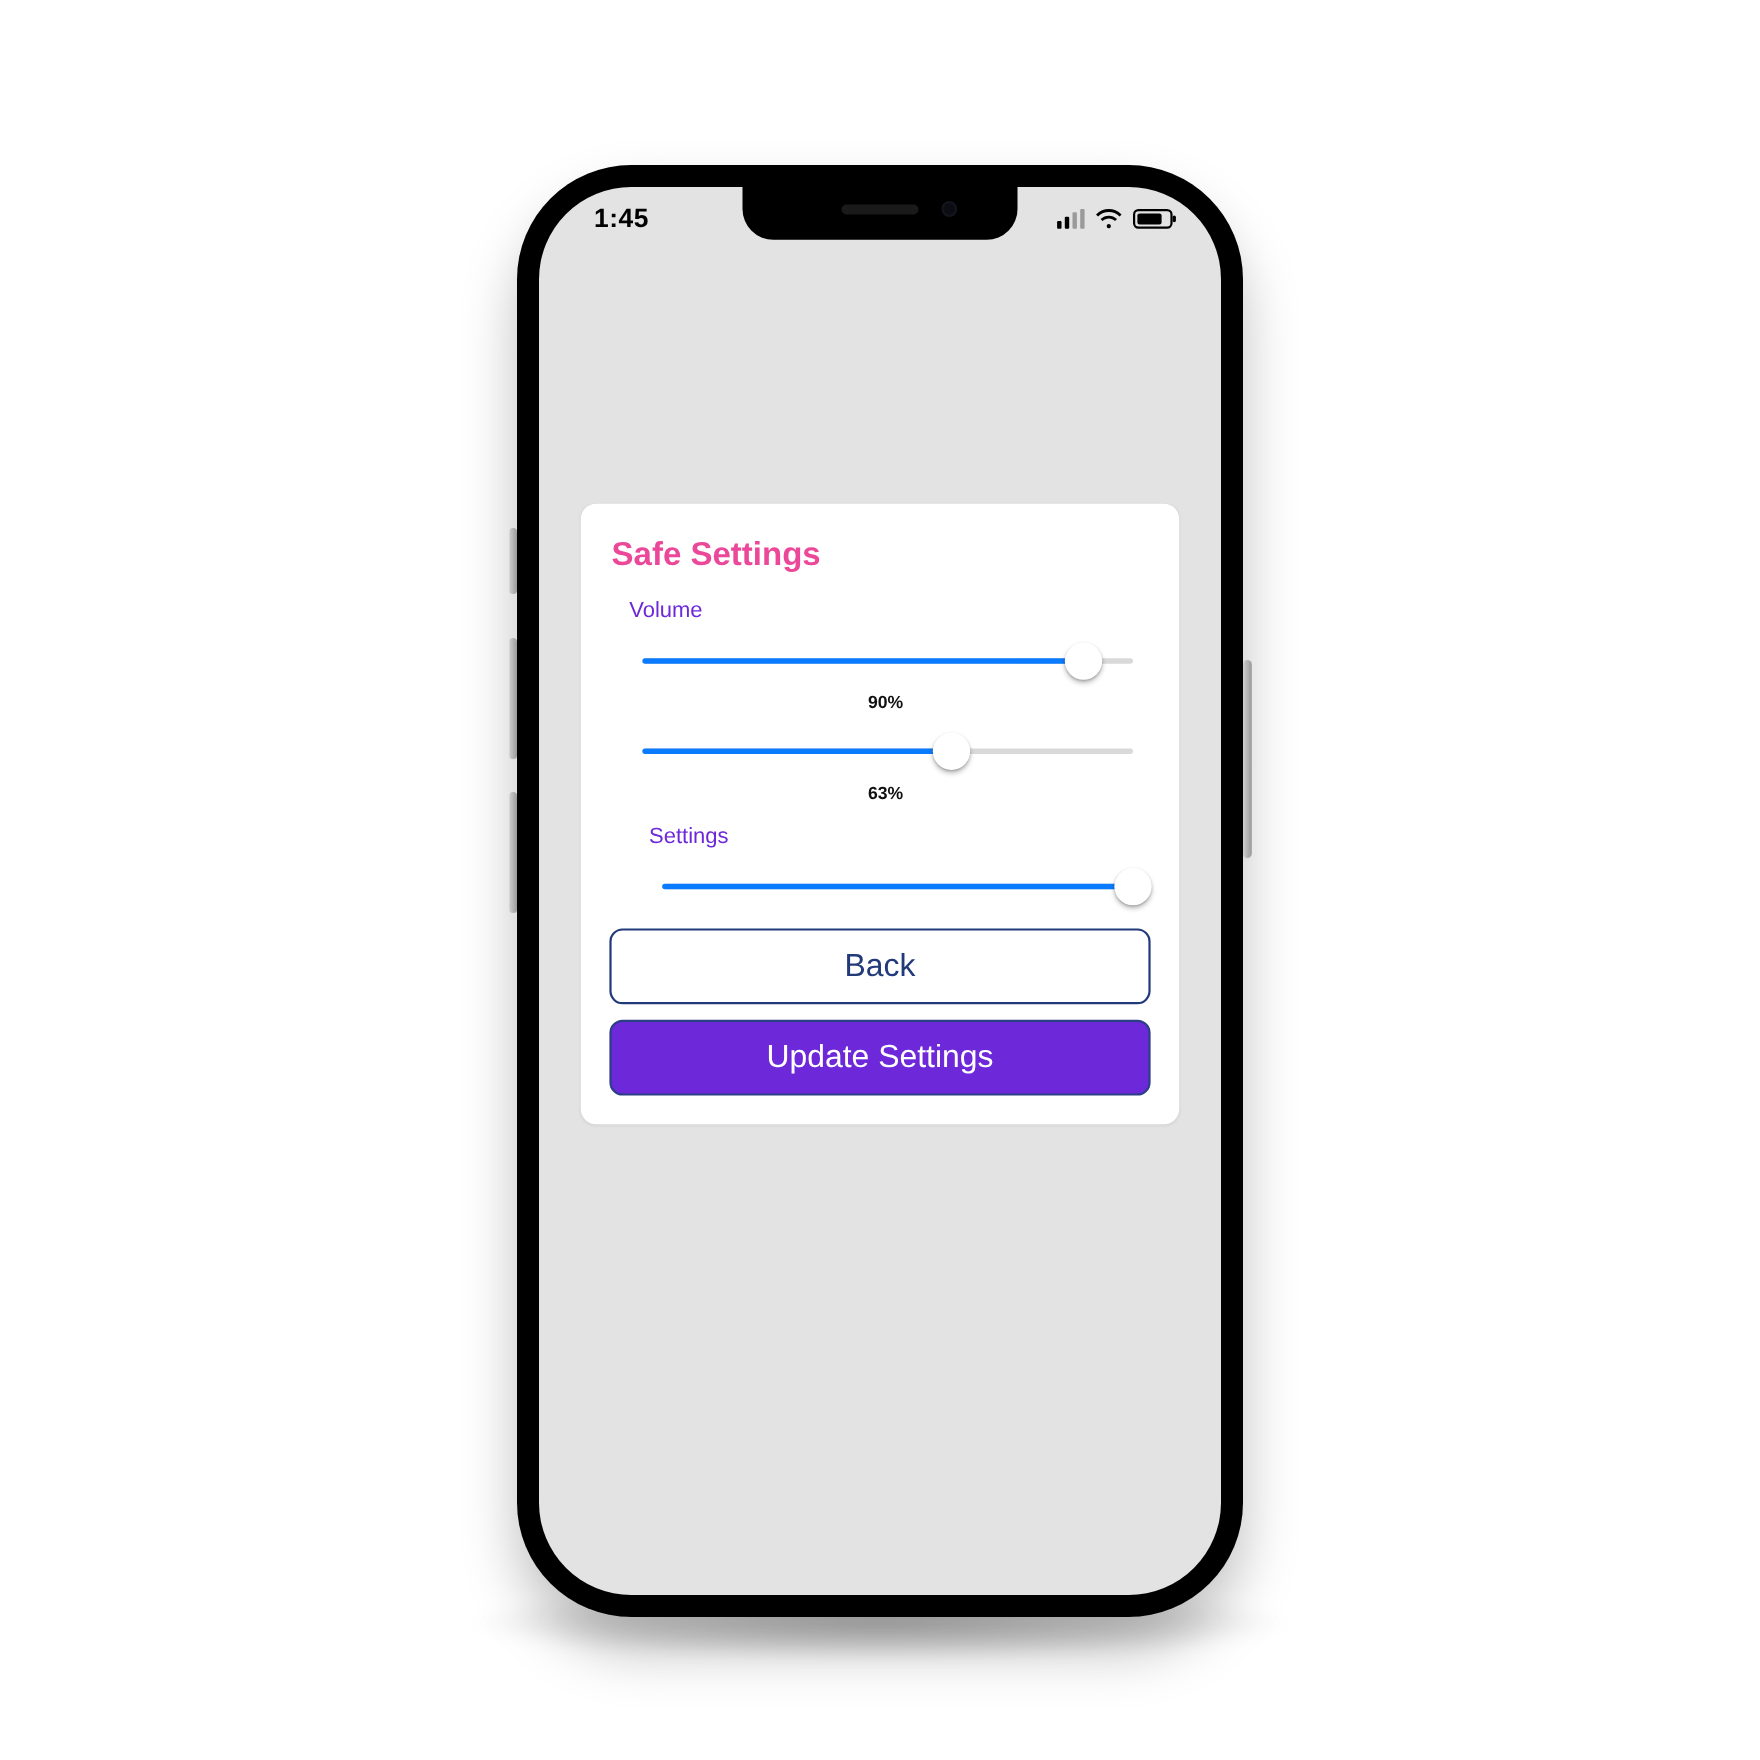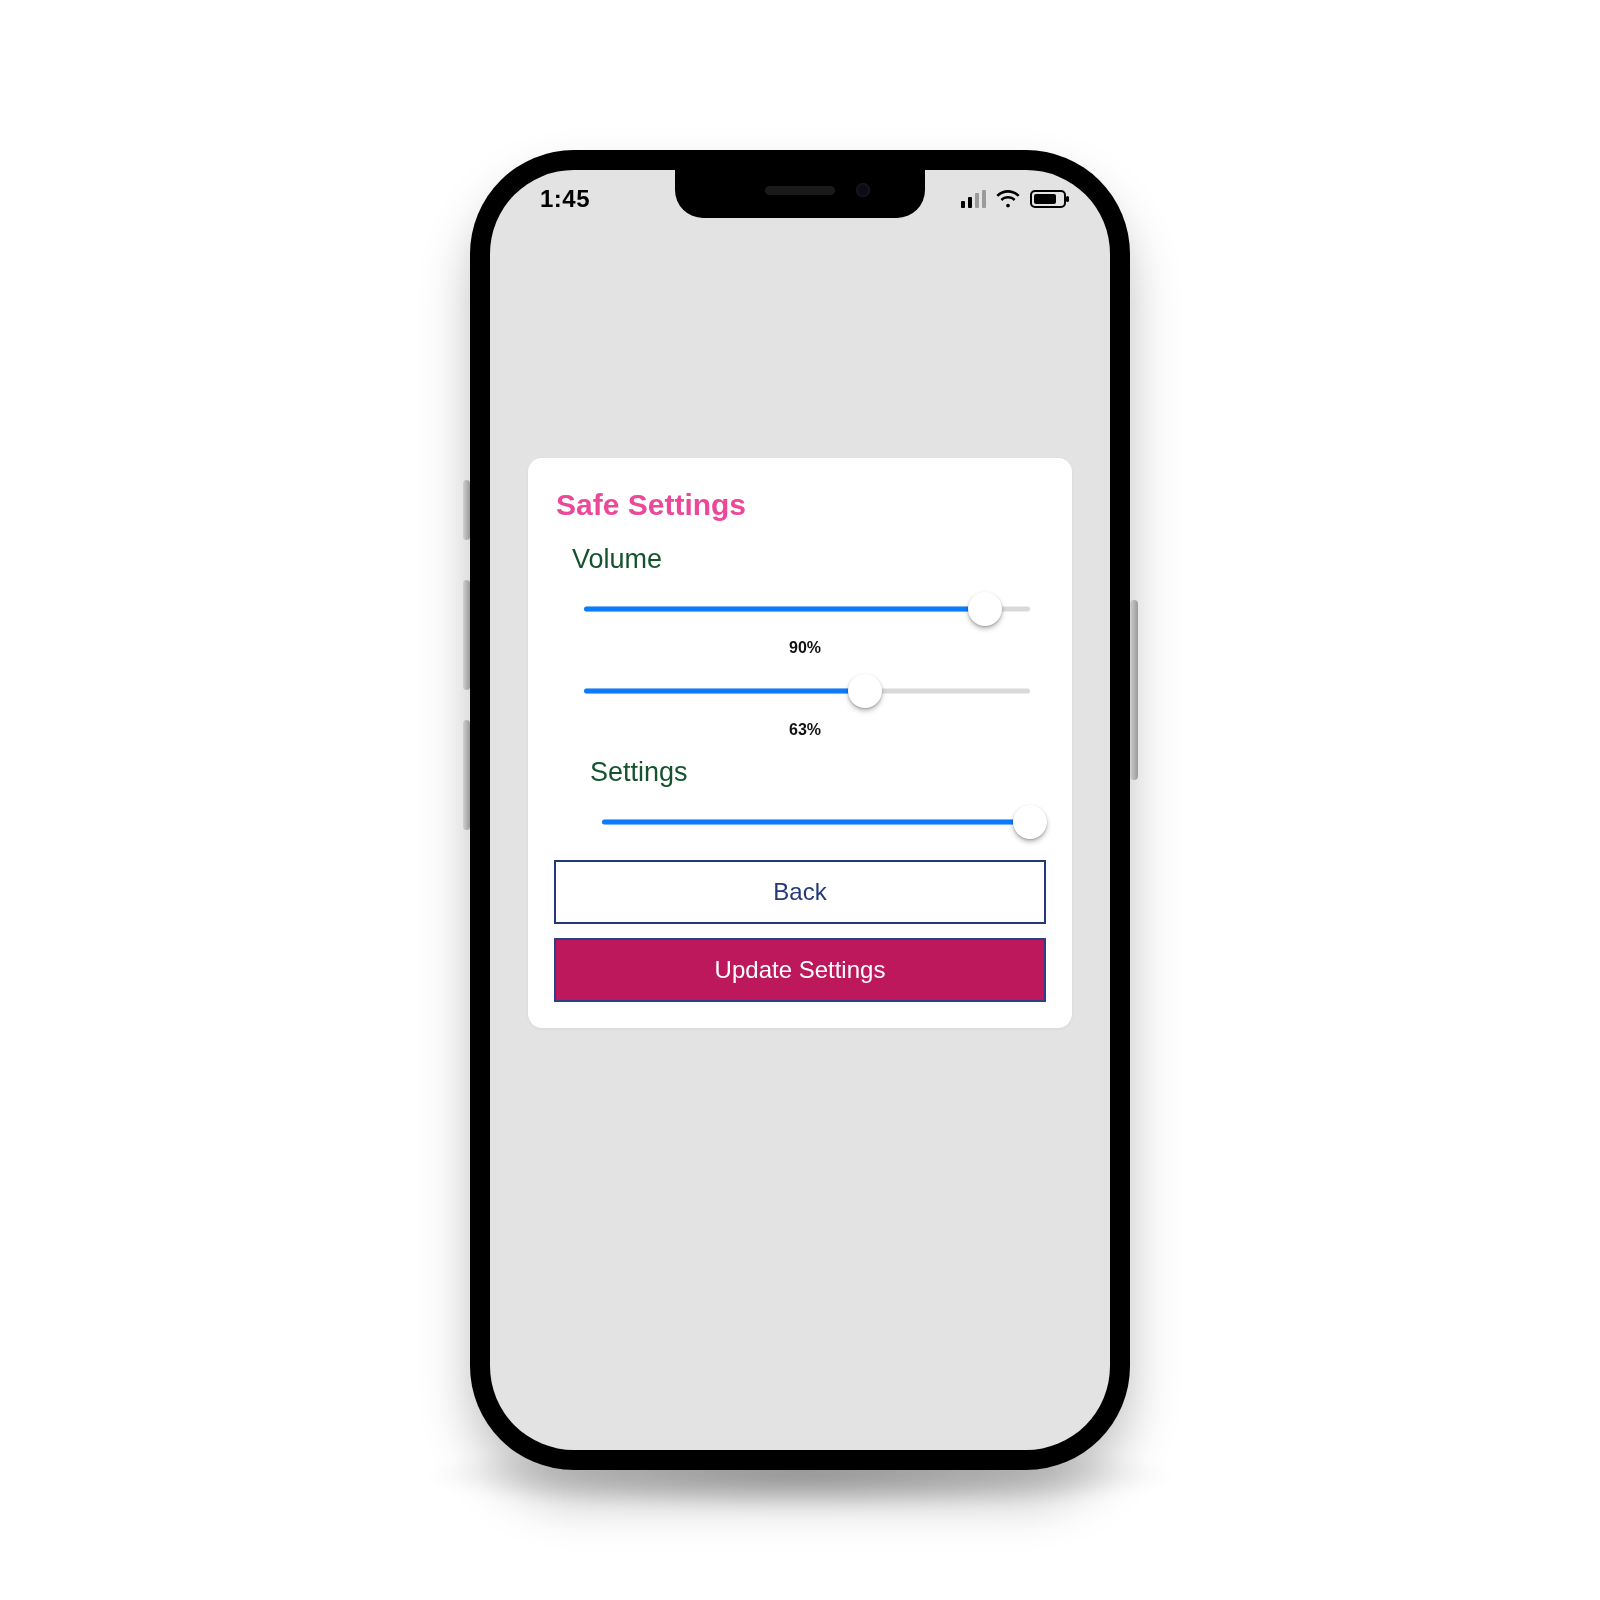--- a/index.html
+++ b/index.html
@@ -195,22 +195,22 @@
     margin: 4px 0 22px 2px;
     color: #ec4899;
   }
 
   .setting {
     margin-left: 18px;
     margin-right: 8px;
   }
   .setting-pad-extra { margin-left: 36px; }
   .setting-label {
-    font-size: 27px;
-    color: #14532d;
+    font-size: 20px;
+    color: #6d28d9;
     margin-bottom: 18px;
   }
 
   
   .slider {
     position: relative;
     height: 32px;
     margin: 14px 8px 6px 12px;
   }
   .track {
@@ -247,36 +247,36 @@
     font-weight: 700;
     font-size: 16px;
     margin: 14px 0 18px 0;
   }
 
   .buttons { margin-top: 22px; }
   .btn {
     display: block;
     width: 100%;
     box-sizing: border-box;
-    border-radius: 0;
-    font-size: 24px;
+    border-radius: 12px;
+    font-size: 29px;
     text-align: center;
     padding: 16px 0;
     cursor: pointer;
     user-select: none;
   }
   .btn-outline {
     border: 2px solid #223a7a;
     color: #223a7a;
     background: #fff;
     margin-bottom: 14px;
   }
   .btn-primary {
     border: 2px solid #2b3f86;
-    background: #be185d;
+    background: #6d28d9;
     color: #fff;
   }
 </style>
 </head>
 <body>
 
 <div class="stage">
   <div class="floor-shadow"></div>
 
   <div class="phone">

